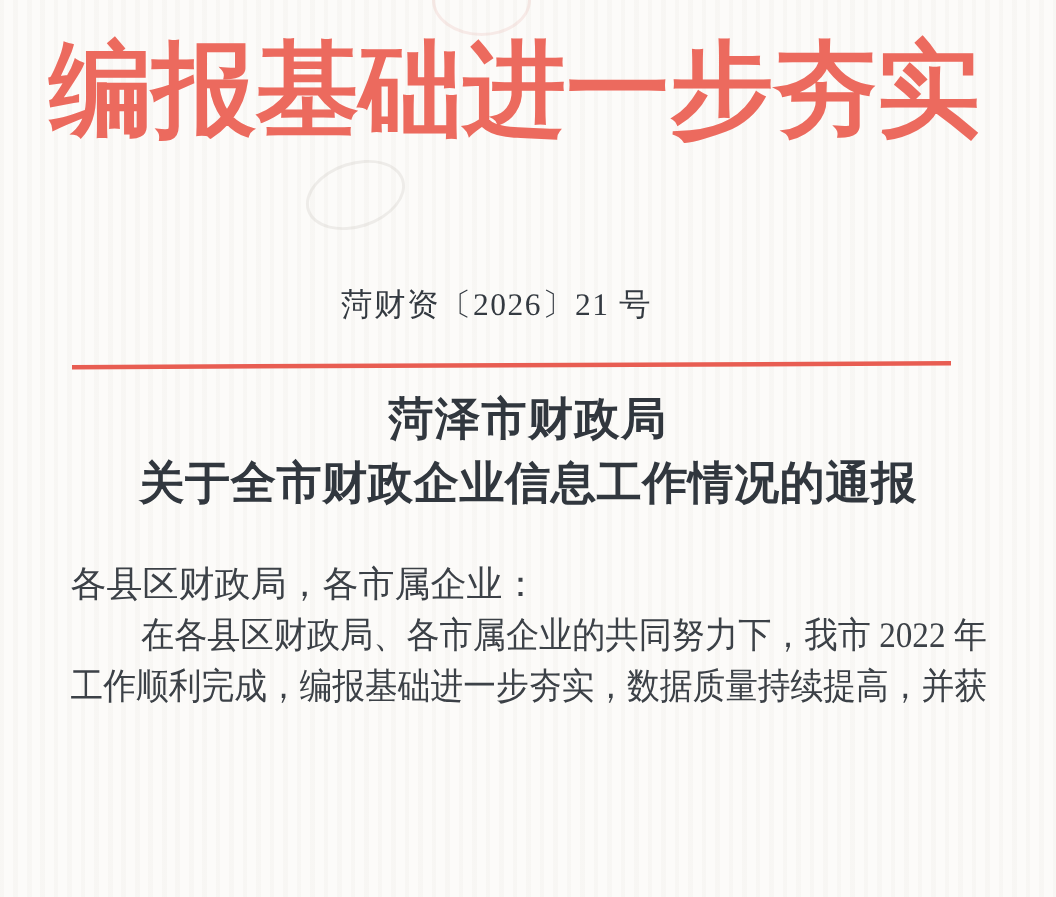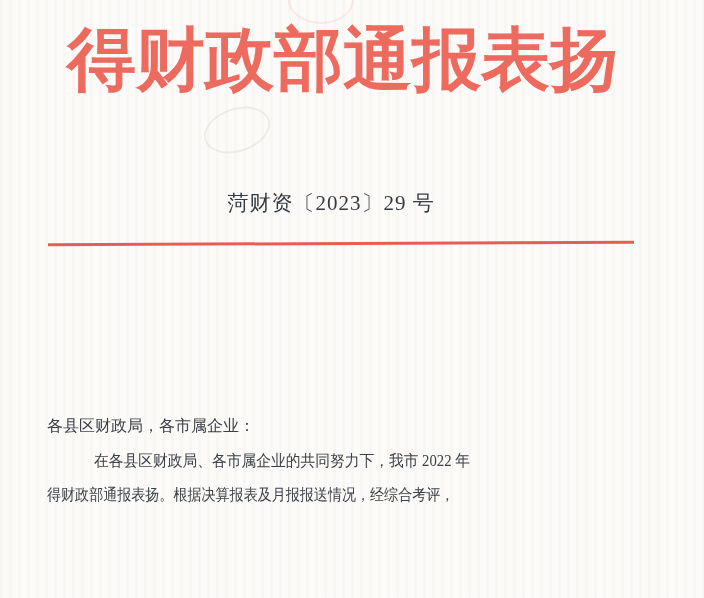--- a/index.html
+++ b/index.html
@@ -70,22 +70,22 @@
     top: 258px; left: 7px; width: 690px;
     text-align: center;
     font-weight: bold;
     color: #31373e;
   }
   .subject .s1 { font-size: 30px; line-height: 43px; letter-spacing: 1px; }
   .subject .s2 { font-size: 30px; line-height: 43px; letter-spacing: 0.5px; }
 
   .docbody {
     position: absolute;
-    top: 408px; left: 47px; width: 611px;
-    font-size: 16px;
+    top: 372px; left: 47px; width: 611px;
+    font-size: 24px;
     color: var(--text_color, #3c4147);
   }
   .salutation { line-height: 36px; height: 36px; }
   .pline { line-height: 33.6px; height: 33.6px; text-decoration: underline; }
   .pline.indent { padding-left: 47px; }
 
   
   .fit {
     display: inline-block;
     white-space: nowrap;
@@ -95,37 +95,45 @@
 </style>
 </head>
 <body>
 
 <div class="page">
 
   <div class="artifact a1"></div>
   <div class="artifact a2"></div>
 
   <div class="letterhead">
-    <span class="fit centered">得财政部通报表扬</span>
+    <span class="fit centered">编报基础进一步夯实</span>
   </div>
 
   <div class="docnum">
-    <span class="fit centered">菏财资〔2023〕29 号</span>
+    <span class="fit centered">菏财资〔2026〕21 号</span>
   </div>
 
   <div class="redline"></div>
 
+  <div class="subject">
+    <div class="s1">
+      <span class="fit centered">菏泽市财政局</span>
+    </div>
+    <div class="s2">
+      <span class="fit centered">关于全市财政企业信息工作情况的通报</span>
+    </div>
+  </div>
 
   <div class="docbody">
     <div class="salutation">
       <span class="fit">各县区财政局，各市属企业：</span>
     </div>
     <div class="para">
       <div class="pline indent">
         <span class="fit fill" style="transform: scaleX(0.921569);">在各县区财政局、各市属企业的共同努力下，我市 2022 年</span>
       </div>
       <div class="pline">
-        <span class="fit fill" style="transform: scaleX(0.877874);">得财政部通报表扬。根据决算报表及月报报送情况，经综合考评，</span>
+        <span class="fit fill" style="transform: scaleX(0.909226);">工作顺利完成，编报基础进一步夯实，数据质量持续提高，并获</span>
       </div>
     </div>
   </div>
 
 </div>
 
 </body></html>

